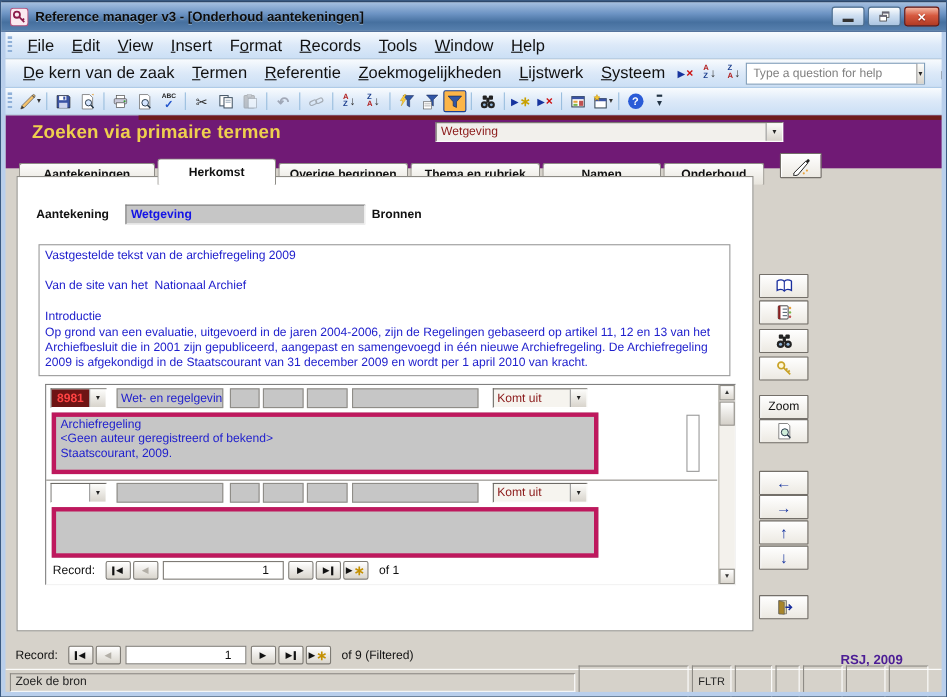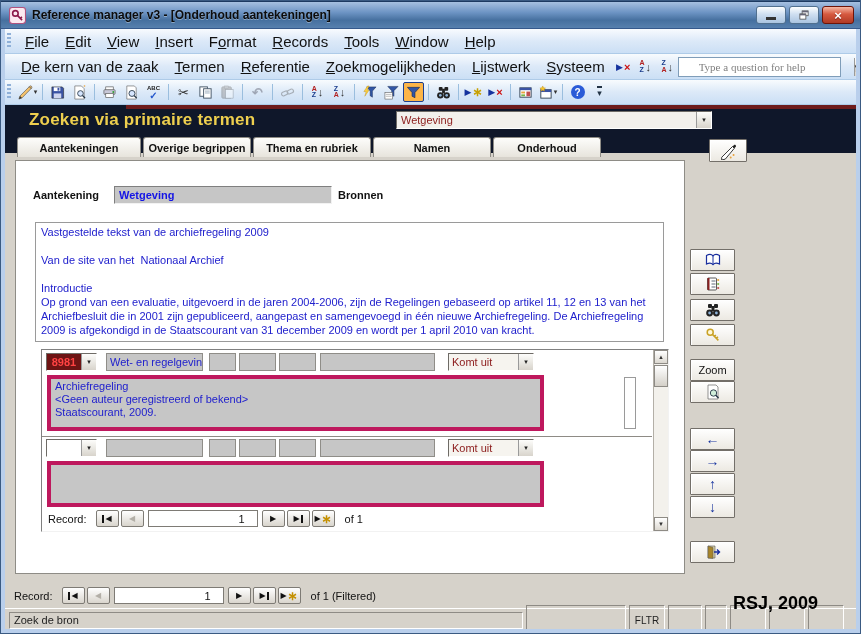--- a/index.html
+++ b/index.html
@@ -41,21 +41,21 @@
   u { text-decoration:underline; }
   .ticons { display:flex; align-items:center; gap:1px; }
   .tb-icon { width:21px; height:20px; display:inline-flex; align-items:center; justify-content:center; border-radius:2px; }
   .tb-icon svg { width:15px; height:15px; }
   .tb-icon.disabled { opacity:.4; filter:grayscale(.9); }
   .tb-icon.active { background:#fcb548; border:1px solid #1b3f91; }
   .tb-sep { width:1px; height:16px; background:#9abede; margin:0 3px; }
   .drop { font-size:7px; color:#333; margin-left:1px; }
   .spacer { flex:1; }
   #helpbox { width:163px; height:20px; background:#fff; border:1px solid #7f9db9; display:flex; align-items:center; margin-right:10px; }
-  #helpbox input { border:none; outline:none; flex:1; font-size:11px; color:#555; padding:0 20px; font-family:Liberation Serif, serif; background:transparent; }
+  #helpbox input { border:none; outline:none; flex:1; font-size:11px; color:#555; padding:0 6px; font-family:Liberation Sans, sans-serif; background:transparent; }
   #helpbox input::placeholder { color:#808080; opacity:1; }
   .cbtn { width:15px; height:100%; background:linear-gradient(#fdfdfb,#d8d4cc); border-left:1px solid #9a9a9a;
     font-size:7px; display:flex; align-items:center; justify-content:center; color:#222; }
   #winicons { margin-right:26px; }
   
   .sortg { display:flex; align-items:center; } 
   .sortg .sl { display:flex; flex-direction:column; font-size:7px; line-height:6.5px; font-weight:bold; }
   .sortg .ra { color:#b22222; } .sortg .bz { color:#1a3c8c; }
   .sortg .sa { font-size:11px; color:#333; margin-left:1px; line-height:10px; }
   .spellg { display:flex; flex-direction:column; align-items:center; }
@@ -64,28 +64,28 @@
   .cutg { font-size:13px; color:#333; }
   .undog { font-size:13px; font-weight:bold; color:#3b3bd6; line-height:1; }
   .nr { color:#16339e; font-size:9px; display:inline-flex; align-items:center; }
   .nr i { font-style:normal; } .nr .st { color:#c8a000; font-size:12px; font-weight:bold; margin-left:1px; }
   .nr .rx { color:#cc1111; font-weight:bold; font-size:11px; margin-left:1px; }
   .hq { width:14px; height:14px; border-radius:50%; background:#2a5bd7; color:#fff; font-weight:bold; font-size:10px;
     display:inline-flex; align-items:center; justify-content:center; }
   .chev { font-size:9px; color:#234; border-top:2px solid #234; line-height:9px; padding-top:1px; }
   .xg { font-weight:bold; font-size:12px; color:#222; }
   
-  #headerband { position:absolute; left:4px; top:104px; width:853px; height:48px; background:#0f172a; }
+  #headerband { position:absolute; left:4px; top:104px; width:853px; height:48px; background:#701a75; }
   #maroonstrip { position:absolute; left:121px; top:0; right:0; height:4px; background:#6e1c1c; }
   #formtitle { position:absolute; left:24px; top:5px; font-size:17px; font-weight:bold; color:#eecf4e; letter-spacing:.2px; }
   #hcombo { position:absolute; left:391px; top:6px; width:316px; height:18px; background:#f2f0ec; display:flex;
     border:1px solid; border-color:#6e6b66 #fff #fff #6e6b66; }
   .hval { flex:1; color:#8b1a1a; font-size:11px; padding:2px 4px; }
   
-  #tabstrip { position:absolute; left:14px; top:132px; width:672px; height:24px; }
+  #tabstrip { position:absolute; left:14px; top:143px; width:672px; height:24px; }
   .tab { position:absolute; bottom:0; height:20px; background:linear-gradient(#fdfdfb,#e7e4dc);
     border:1px solid #8e8c86; border-bottom:none; border-radius:3px 3px 0 0;
     font-weight:bold; font-size:11px; color:#111; display:flex; align-items:center; justify-content:center; cursor:default; }
   .tab.active { height:24px; background:#fff; z-index:3; }
   .tab:nth-child(1){ left:2px;  width:124px; }
   .tab:nth-child(2){ left:128px; width:108px; }
   .tab:nth-child(3){ left:238px; width:118px; }
   .tab:nth-child(4){ left:358px; width:118px; }
   .tab:nth-child(5){ left:478px; width:108px; }
   .tab:nth-child(6){ left:588px; width:92px; }
@@ -151,21 +151,21 @@
   .side-btn svg { width:16px; height:16px; }
   .side-btn:nth-child(1){ top:248px; } .side-btn:nth-child(2){ top:272px; }
   .side-btn:nth-child(3){ top:298px; } .side-btn:nth-child(4){ top:323px; }
   .side-btn:nth-child(5){ top:358px; } .side-btn:nth-child(6){ top:380px; }
   .side-btn:nth-child(7){ top:427px; } .side-btn:nth-child(8){ top:449px; }
   .side-btn:nth-child(9){ top:472px; } .side-btn:nth-child(10){ top:495px; }
   .side-btn:nth-child(11){ top:540px; }
   .zlbl { font-size:11px; color:#111; }
   .sarrow { font-size:14px; font-weight:bold; color:#16339e; line-height:1; }
   
-  #credit { position:absolute; left:732px; top:592px; font-size:18px; font-weight:bold; color:#000000; z-index:5; }
+  #credit { position:absolute; left:763px; top:592px; font-size:12px; font-weight:bold; color:#4c1d95; z-index:5; }
   #statusbar { position:absolute; left:4px; top:607px; width:853px; height:23px; background:#d6d2ca;
     display:flex; align-items:center; padding:2px 4px; gap:3px; border-top:1px solid #fff; }
   .sb-main { flex:1; height:17px; border:1px solid; border-color:#8e8b85 #fff #fff #8e8b85;
     font-size:11px; padding:1px 4px; color:#222; }
   #sbpanels { display:contents; }
   .sb-panel { height:31px; border:1px solid; border-color:#8e8b85 #fff #fff #8e8b85;
     font-size:10px; display:flex; align-items:center; justify-content:center; color:#222; }
   #sbpanels .sb-panel:nth-child(1){ width:100px; }
   #sbpanels .sb-panel:nth-child(2){ width:36px; }
   #sbpanels .sb-panel:nth-child(3){ width:34px; }
@@ -442,20 +442,21 @@
     <div id="maroonstrip"></div>
     <span id="formtitle">Zoeken via primaire termen</span>
     <div id="hcombo">
       <span class="hval">Wetgeving</span>
       <span class="cbtn">▾</span>
     </div>
   </div>
 
   <div id="tabstrip">
       <div class="tab">Aantekeningen</div>
+      <div class="tab active">Herkomst</div>
       <div class="tab">Overige begrippen</div>
       <div class="tab">Thema en rubriek</div>
       <div class="tab">Namen</div>
       <div class="tab">Onderhoud</div>
     </div>
   <button id="penbtn">
     <svg viewBox="0 0 20 20">
         <path d="M3 17L15 5l2 2L7 19l-4 1z" fill="#fff" stroke="#222"></path>
         <path d="M15 5l2 2 1.5-1.5c.6-.6.6-1.4 0-2-.6-.6-1.4-.6-2 0z" fill="#222"></path>
         <circle cx="16.2" cy="14.5" r="1.1" fill="#e8a33d"></circle>
@@ -597,21 +598,21 @@
     </div>
 
   <div id="bottomnav" class="recnav">
     <span class="rn-label">Record:</span>
     <span class="rn-btn"><span class="bar"></span>◀</span>
     <span class="rn-btn disabled">◀</span>
     <span class="rn-box">1</span>
     <span class="rn-btn">▶</span>
     <span class="rn-btn">▶<span class="bar"></span></span>
     <span class="rn-btn">▶<span class="star">∗</span></span>
-    <span class="rn-of">of  1 (Filtered)</span>
+    <span class="rn-of">of  9 (Filtered)</span>
   </div>
 
   <span id="credit">RSJ, 2009</span>
 
   <div id="statusbar">
     <span class="sb-main">Zoek de bron</span>
     <span id="sbpanels"><span class="sb-panel"></span><span class="sb-panel">FLTR</span><span class="sb-panel"></span><span class="sb-panel"></span><span class="sb-panel"></span><span class="sb-panel"></span><span class="sb-panel"></span></span>
   </div>
 
   <div id="bl"></div>

